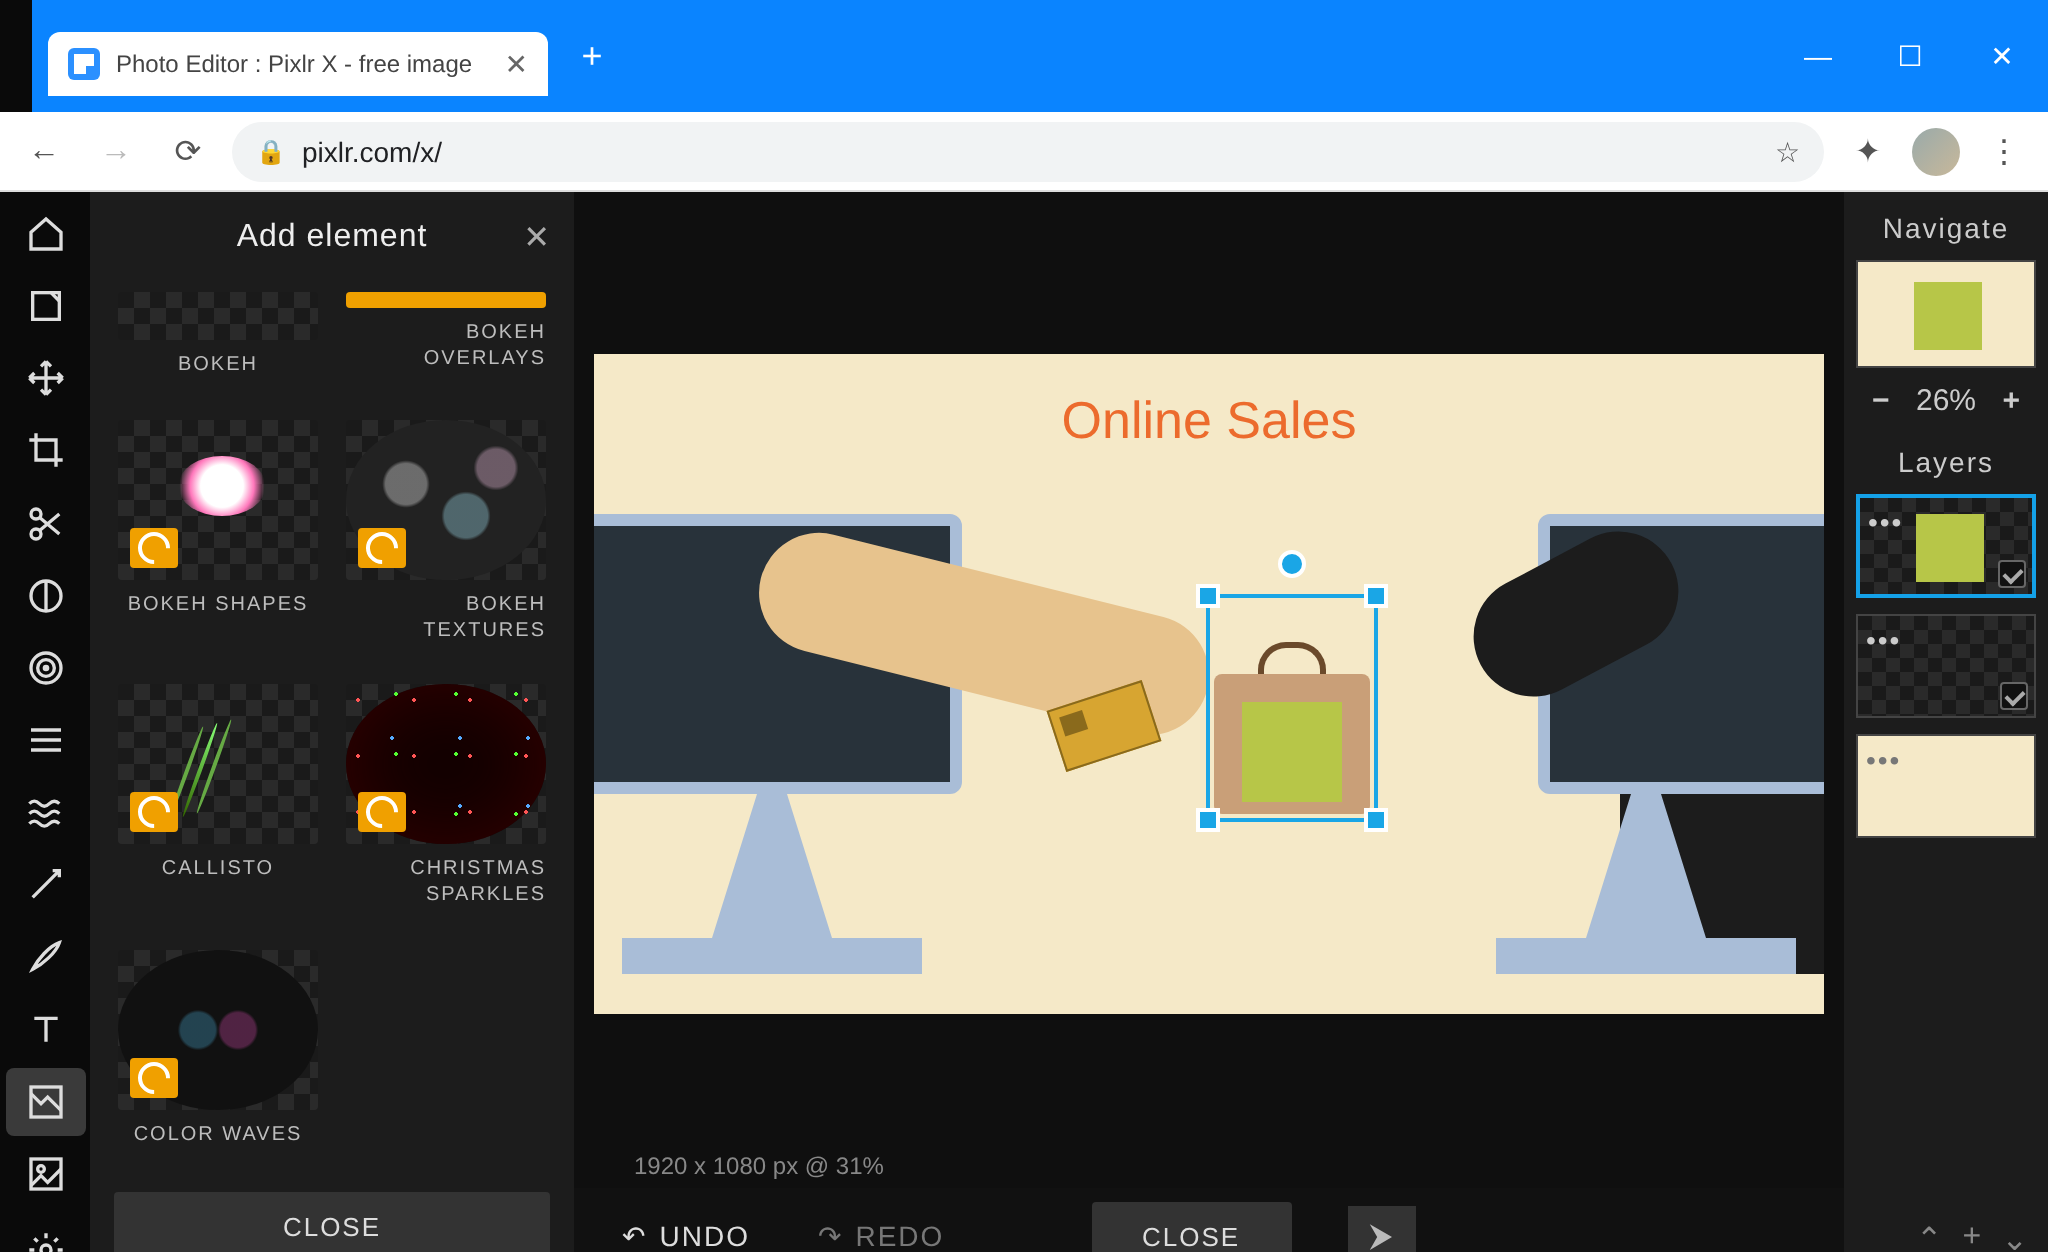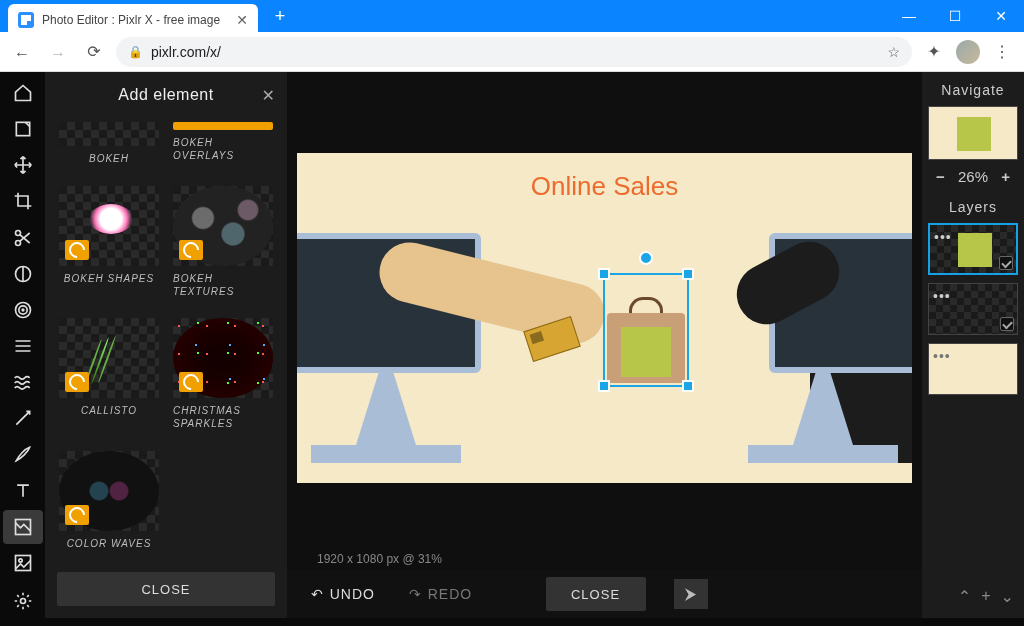--- a/index.html
+++ b/index.html
@@ -1,19 +1,19 @@
 <!DOCTYPE html>
 <html><head>
 <meta charset="utf-8">
 <style>
   * { margin: 0; padding: 0; box-sizing: border-box; font-family: "Segoe UI", Arial, sans-serif; }
   body { width: 1024px; height: 626px; overflow: hidden; background: #0a0a0a; }
 
   
-  .titlebar { height: 32px; background: #0a84ff; display: flex; align-items: center; }
+  .titlebar { height: 56px; background: #0a84ff; display: flex; align-items: center; margin-left: 16px; }
   .tab { height: 32px; margin-top: 8px; margin-left: 8px; background: #fff; border-radius: 6px 6px 0 0; display: flex; align-items: center; padding: 0 10px; gap: 8px; min-width: 250px; }
   .tab .favicon { width: 16px; height: 16px; background: #2b90ff; border-radius: 3px; position: relative; }
   .tab .favicon::after { content:""; position:absolute; inset:3px; background:#fff; clip-path: polygon(0 0,100% 0,100% 60%,60% 60%,60% 100%,0 100%);}
   .tab .title { font-size: 12px; color: #444; white-space: nowrap; overflow: hidden; text-overflow: ellipsis; flex: 1; }
   .tab .tab-x { font-size: 14px; color: #666; cursor: pointer; }
   .newtab { width: 28px; height: 28px; margin-left: 8px; color: #fff; font-size: 18px; display:flex; align-items:center; justify-content:center; cursor:pointer; }
   .win-controls { margin-left: auto; display: flex; }
   .win-controls div { width: 46px; height: 40px; color: #fff; display:flex; align-items:center; justify-content:center; cursor:pointer; font-size: 14px; }
 
   .addrbar { height: 40px; background: #fff; display: flex; align-items: center; padding: 0 8px; gap: 8px; border-bottom: 1px solid #ddd; }
@@ -40,21 +40,21 @@
   .panel { width: 244px; background: #1c1c1c; display:flex; flex-direction:column; }
   .panel-head { height: 46px; display:flex; align-items:center; padding: 0 14px; color:#eee; font-size: 16px; position:relative;}
   .panel-head .p-title { flex:1; text-align:center; font-weight:500; letter-spacing: .5px; }
   .panel-head .p-close { position:absolute; right:12px; color:#aaa; cursor:pointer; font-size:16px; }
   .panel-grid { padding: 4px 14px; display:grid; grid-template-columns: 1fr 1fr; gap: 14px 14px; overflow:auto; flex:1; }
   .elem { display:flex; flex-direction:column; align-items:center; gap:6px; cursor:pointer; }
   .elem .thumb { width: 100px; height: 80px; background: repeating-conic-gradient(#2a2a2a 0 25%, #1a1a1a 0 50%) 0 0/16px 16px; position:relative; border-radius:2px; overflow:hidden;}
   .elem .thumb.top { height: 24px; }
   .elem .thumb .badge { position:absolute; left:6px; bottom:6px; width:24px; height:20px; background:#f0a000; display:flex; align-items:center; justify-content:center; border-radius:2px; }
   .elem .thumb .badge::after{ content:""; width:12px; height:12px; border:2px solid #fff; border-radius:50%; border-right-color:transparent; transform:rotate(45deg);}
-  .elem .label { font-size: 10px; color:#bdbdbd; letter-spacing: 1px; text-align:left; line-height:1.3;font-style:italic; }
+  .elem .label { font-size: 10px; color:#bdbdbd; letter-spacing: 1px; text-align:right; line-height:1.3; }
   .elem .thumb.topstrip { height: 8px; background: #f0a000; }
   .panel-foot { padding: 12px; }
   .btn { height: 34px; background: #333; color:#ddd; display:flex; align-items:center; justify-content:center; font-size:13px; letter-spacing:1px; cursor:pointer; border-radius:2px; }
 
   
   .center { flex:1; display:flex; flex-direction:column; background:#0f0f0f; }
   .canvas-wrap { flex:1; display:flex; align-items:center; justify-content:center; padding: 16px 10px 0; position:relative;}
   .canvas { width: 615px; height: 330px; background:#f5e9c8; position:relative; overflow:hidden;}
   .canvas .headline { position:absolute; top:18px; left:0; right:0; text-align:center; color:#ec6b2d; font-size:26px; }
   .monitor { position:absolute; bottom:20px; width:190px; height:230px; }

